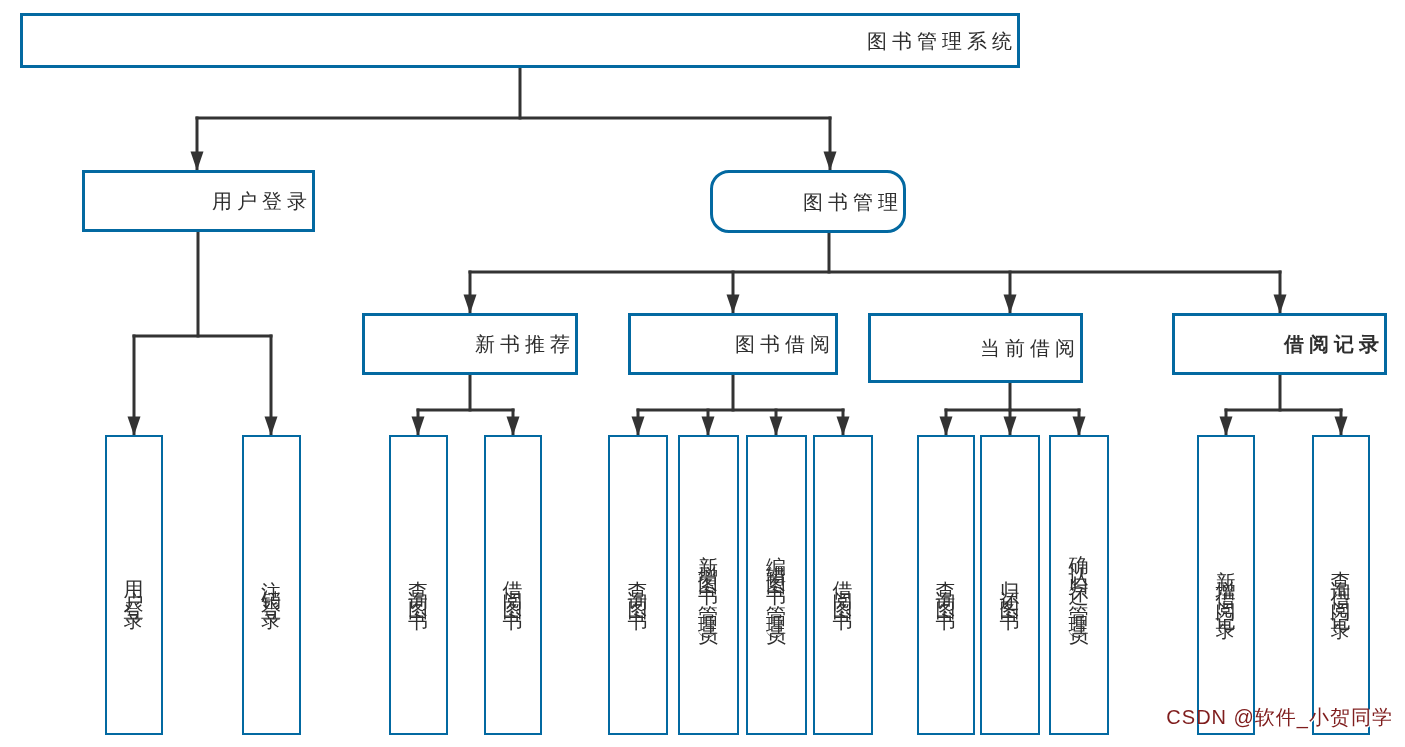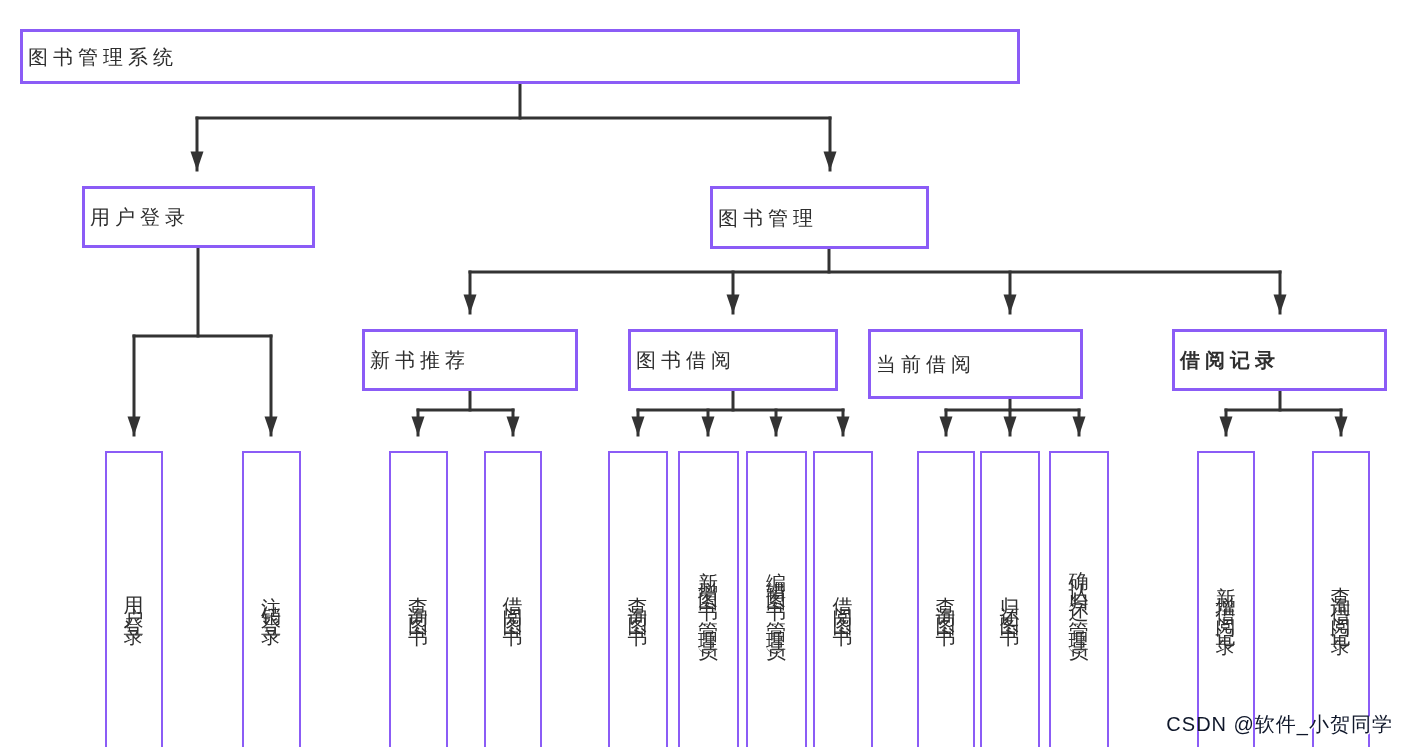--- a/index.html
+++ b/index.html
@@ -18,28 +18,27 @@
   svg.connectors {
     position: absolute;
     left: 0; top: 0;
     width: 1405px;
     height: 747px;
     z-index: 0;
   }
   .node {
     position: absolute;
     background: #ffffff;
-    border: 3px solid #8b5cf6;
+    border: 3px solid #0369a1;
     box-sizing: border-box;
     display: flex;
     align-items: center;
-    justify-content: flex-start;
+    justify-content: flex-end;
     color: #2e2e2e;
     z-index: 1;
-    margin-top: 16px;
   }
   .h-label {
     font-size: 20px;
     letter-spacing: 5px;
     text-indent: 5px; 
     white-space: nowrap;
     line-height: 1;
   }
   .leaf {
     border-width: 2.5px;
@@ -53,23 +52,23 @@
     text-orientation: mixed;
     font-size: 20px;
     letter-spacing: 10px;
     white-space: nowrap;
     line-height: 1;
     color: #2e2e2e;
   }
   .watermark {
     position: absolute;
     right: 12px;
-    bottom: 9px;
+    bottom: 16px;
     font-size: 20px;
-    color: #0f172a;
+    color: #7f1d1d;
     letter-spacing: 1px;
     z-index: 2;
     text-shadow: 1px 1px 0 #ffffff;
     white-space: nowrap;
   }
 </style>
 </head>
 <body>
 
 <div class="canvas">
@@ -138,21 +137,21 @@
     </g>
   </svg>
 
   <div class="node" style="left:20px; top:13px; width:1000px; height:55px;">
     <span class="h-label">图书管理系统</span>
   </div>
 
   <div class="node" style="left:82px; top:170px; width:233px; height:62px;">
     <span class="h-label">用户登录</span>
   </div>
-  <div class="node" style="left:710px; top:170px; width:219px; height:63px;">
+  <div class="node" style="left:710px; top:170px; width:196px; height:63px;border-radius:19px;">
     <span class="h-label">图书管理</span>
   </div>
 
   <div class="node" style="left:628px; top:313px; width:210px; height:62px;">
     <span class="h-label">图书借阅</span>
   </div>
   <div class="node" style="left:362px; top:313px; width:216px; height:62px;">
     <span class="h-label">新书推荐</span>
   </div>
   <div class="node" style="left:868px; top:313px; width:215px; height:70px;">

